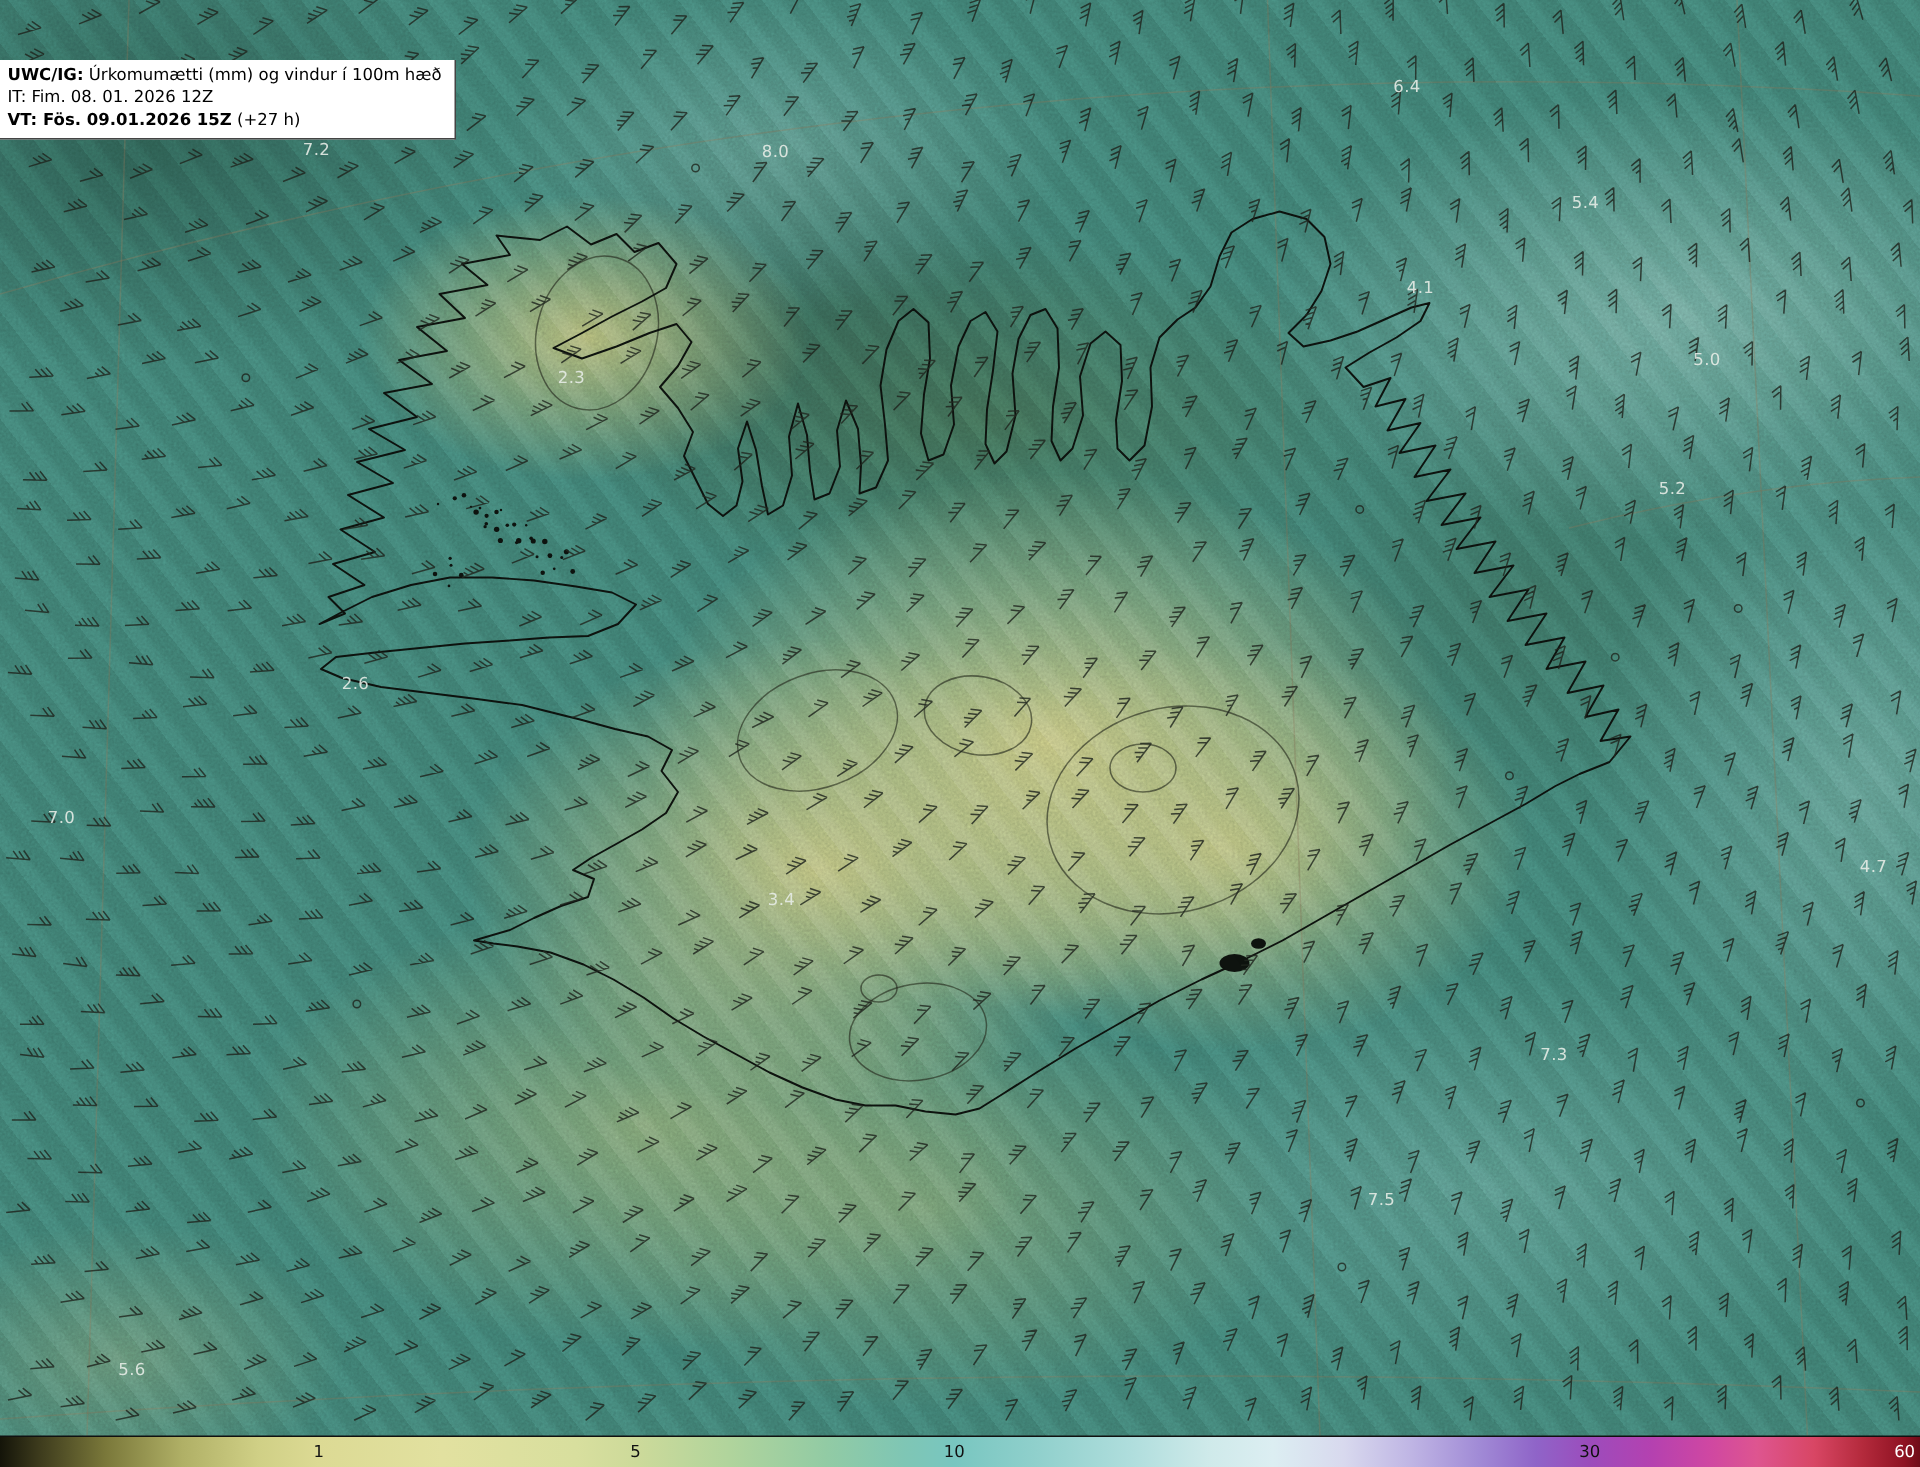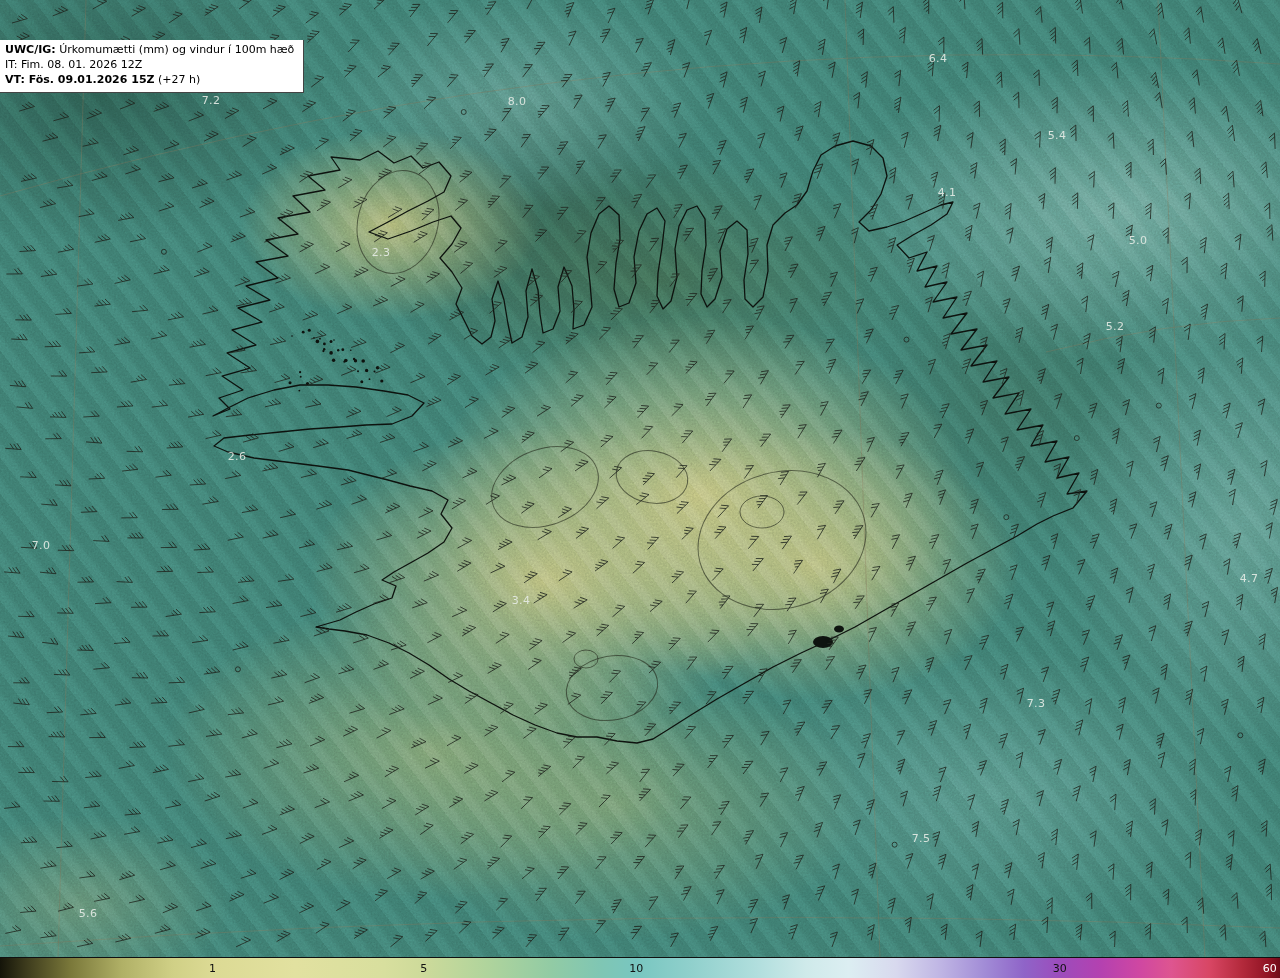--- a/index.html
+++ b/index.html
@@ -169,21 +169,21 @@
         <span class="flabel" style="left: 1057px; top: 135px;">5.4</span>
         <span class="flabel" style="left: 947px; top: 192px;">4.1</span>
         <span class="flabel" style="left: 1138px; top: 240px;">5.0</span>
         <span class="flabel" style="left: 381px; top: 252px;">2.3</span>
         <span class="flabel" style="left: 1115px; top: 326px;">5.2</span>
         <span class="flabel" style="left: 237px; top: 456px;">2.6</span>
         <span class="flabel" style="left: 41px; top: 545px;">7.0</span>
         <span class="flabel" style="left: 521px; top: 600px;">3.4</span>
         <span class="flabel" style="left: 1249px; top: 578px;">4.7</span>
         <span class="flabel" style="left: 1036px; top: 703px;">7.3</span>
-        <span class="flabel" style="left: 921px; top: 838px; text-align: center;">7.5</span>
+        <span class="flabel" style="left: 921px; top: 800px; text-align: center;">7.5</span>
         <span class="flabel" style="left: 88px; top: 913px;">5.6</span>
       </div>
 
     <div class="header-box">
       <div><span class="b">UWC/IG:</span><span> Úrkomumætti (mm) og vindur í 100m hæð</span></div>
       <div>IT: Fim. 08. 01. 2026 12Z</div>
       <div><span class="b">VT: Fös. 09.01.2026 15Z</span><span> (+27 h)</span></div>
     </div>
   </div>
 

